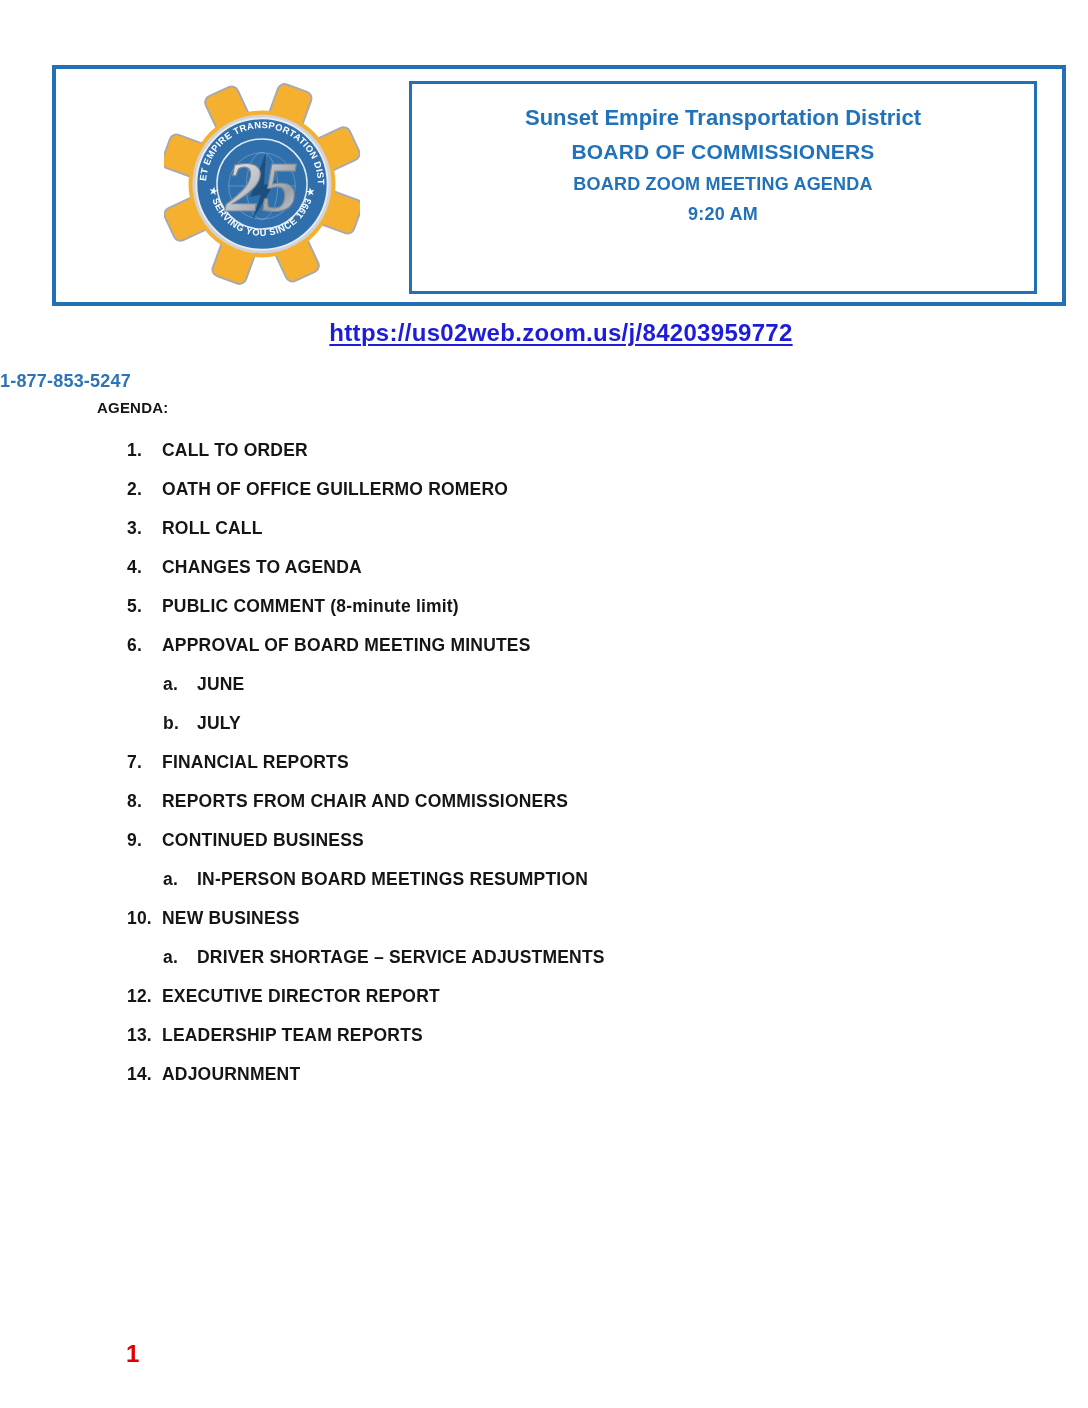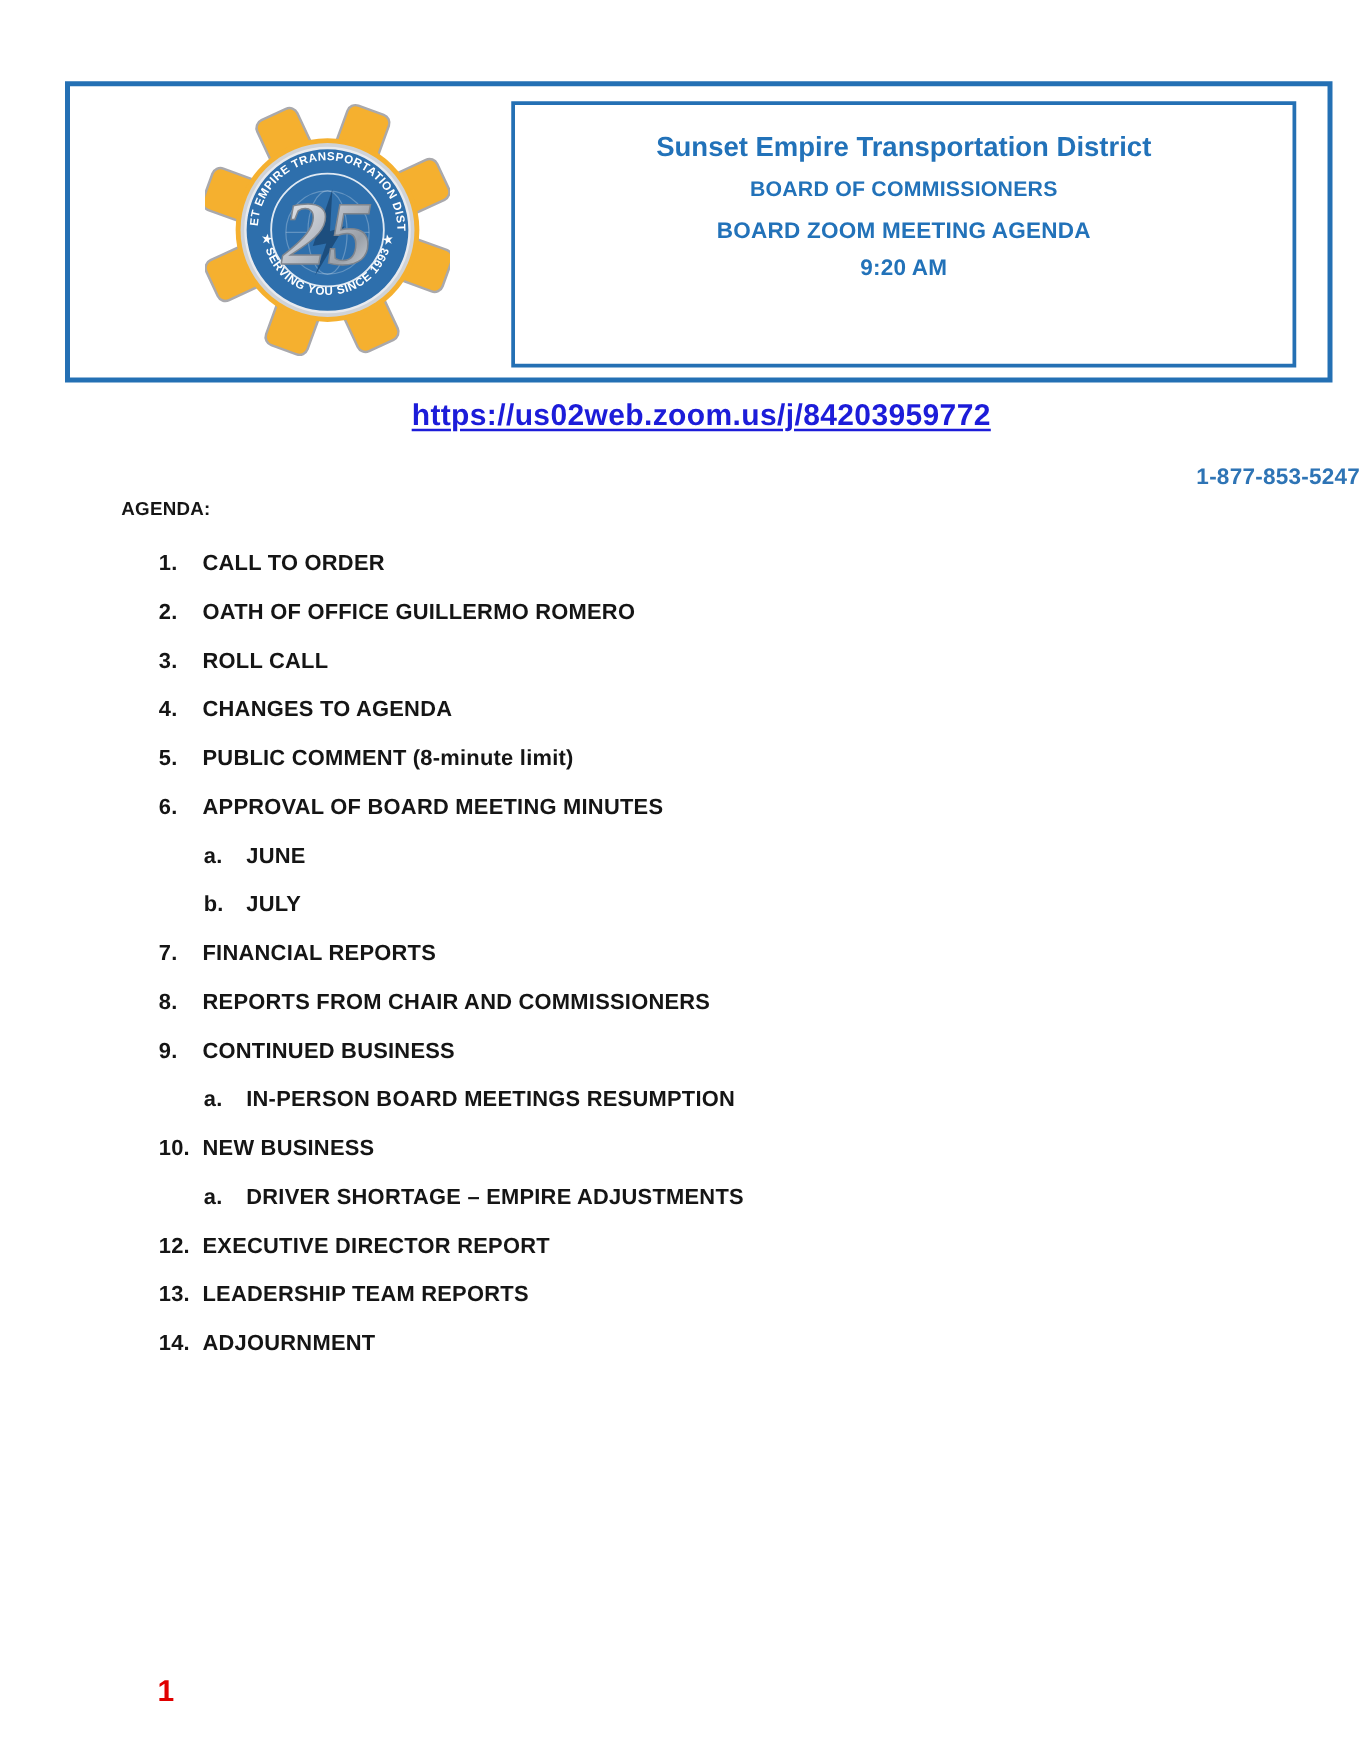--- a/index.html
+++ b/index.html
@@ -29,21 +29,21 @@
     position: absolute;
     left: 353px; top: 12px;
     width: 628px; height: 213px;
     border: 3px solid #2470B4;
     text-align: center;
     padding-top: 17px;
     color: #2272B9;
     font-weight: bold;
   }
   .title-line-1 { font-size: 22px; line-height: 34px; }
-  .title-line-2 { font-size: 17px; line-height: 34px; letter-spacing: 0.2px; }
+  .title-line-2 { font-size: 21px; line-height: 34px; letter-spacing: 0.2px; }
   .title-line-3, .title-line-4, .title-line-5 { font-size: 18px; line-height: 30px; letter-spacing: 0.2px; }
 
   
   .zoom-link-row {
     position: absolute;
     left: 0; top: 319px; width: 100%;
     text-align: center;
   }
   .zoom-link {
     font-size: 24px;
@@ -51,21 +51,21 @@
     color: #1C1CD9;
     text-decoration: underline;
     text-decoration-thickness: 2px;
     text-underline-offset: 3px;
     letter-spacing: 0.3px;
     margin-left: 34px;
   }
   .phone-row {
     position: absolute;
     left: 0; top: 371px; width: 100%;
-    text-align: right;
+    text-align: left;
   }
   .phone {
     font-size: 18px;
     font-weight: bold;
     color: #2E74B5;
     letter-spacing: 0.2px;
   }
 
   
   .agenda-heading {
@@ -225,21 +225,21 @@
     <div class="agenda-row sub">
       <span class="num">a.</span>
       <span class="label">IN-PERSON BOARD MEETINGS RESUMPTION</span>
     </div>
     <div class="agenda-row">
       <span class="num">10.</span>
       <span class="label">NEW BUSINESS</span>
     </div>
     <div class="agenda-row sub">
       <span class="num">a.</span>
-      <span class="label">DRIVER SHORTAGE – EMPIRE ADJUSTMENTS</span>
+      <span class="label">DRIVER SHORTAGE – SERVICE ADJUSTMENTS</span>
     </div>
     <div class="agenda-row">
       <span class="num">12.</span>
       <span class="label">EXECUTIVE DIRECTOR REPORT</span>
     </div>
     <div class="agenda-row">
       <span class="num">13.</span>
       <span class="label">LEADERSHIP TEAM REPORTS</span>
     </div>
     <div class="agenda-row">

